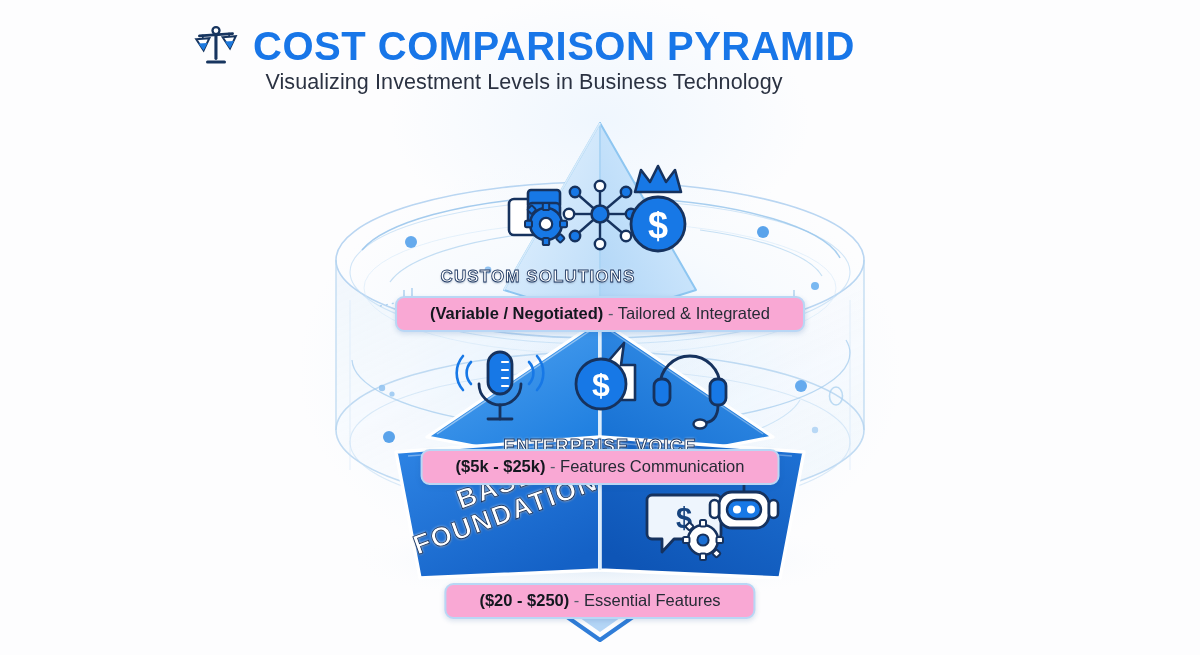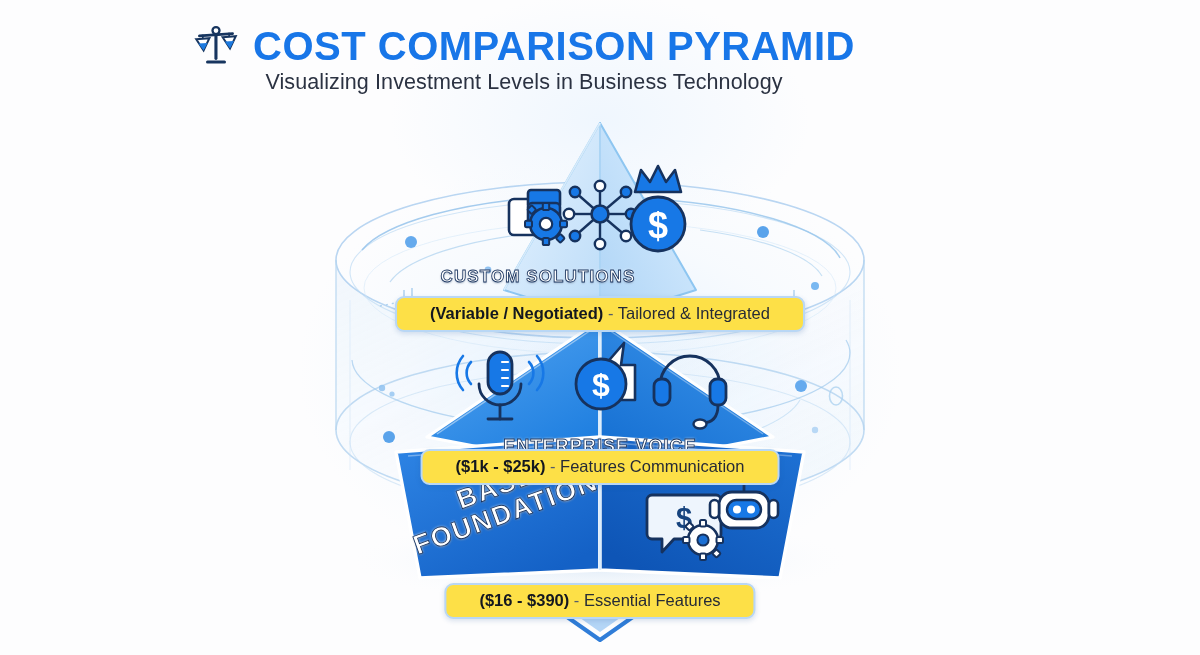--- a/index.html
+++ b/index.html
@@ -86,21 +86,21 @@
     white-space: normal;
     transform: rotate(-20deg);
     transform-origin: 50% 50%;
     letter-spacing: 1.6px;
   }
 
   
   .price-badge {
     position: absolute;
     z-index: 26;
-    background: #fde047;
+    background: #f9a8d4;
     border: 2px solid #b9d7f5;
     border-radius: 9px;
     padding: 6px 33px 7px;
     font-size: 16.5px;
     color: #262b36;
     white-space: nowrap;
     box-shadow: 0 2px 5px rgba(30,80,150,0.16);
     transform: translateX(-50%);
   }
   .price-badge b { font-weight: bold; color: #13171f; }
@@ -365,18 +365,18 @@
 
 <div class="tier-name" id="tier-name-mid">ENTERPRISE VOICE</div>
 
 <div class="tier-name" id="tier-name-base">BASE FOUNDATION</div>
 
 <div class="price-badge" id="badge-top">
   <b>(Variable / Negotiated)</b><span class="dash"> - </span><span>Tailored &amp; Integrated</span>
 </div>
 
 <div class="price-badge" id="badge-mid">
-  <b>($1k - $25k)</b><span class="dash"> - </span><span>Features Communication</span>
+  <b>($5k - $25k)</b><span class="dash"> - </span><span>Features Communication</span>
 </div>
 
 <div class="price-badge" id="badge-base">
-  <b>($16 - $390)</b><span class="dash"> - </span><span>Essential Features</span>
+  <b>($20 - $250)</b><span class="dash"> - </span><span>Essential Features</span>
 </div>
 
 </body></html>

